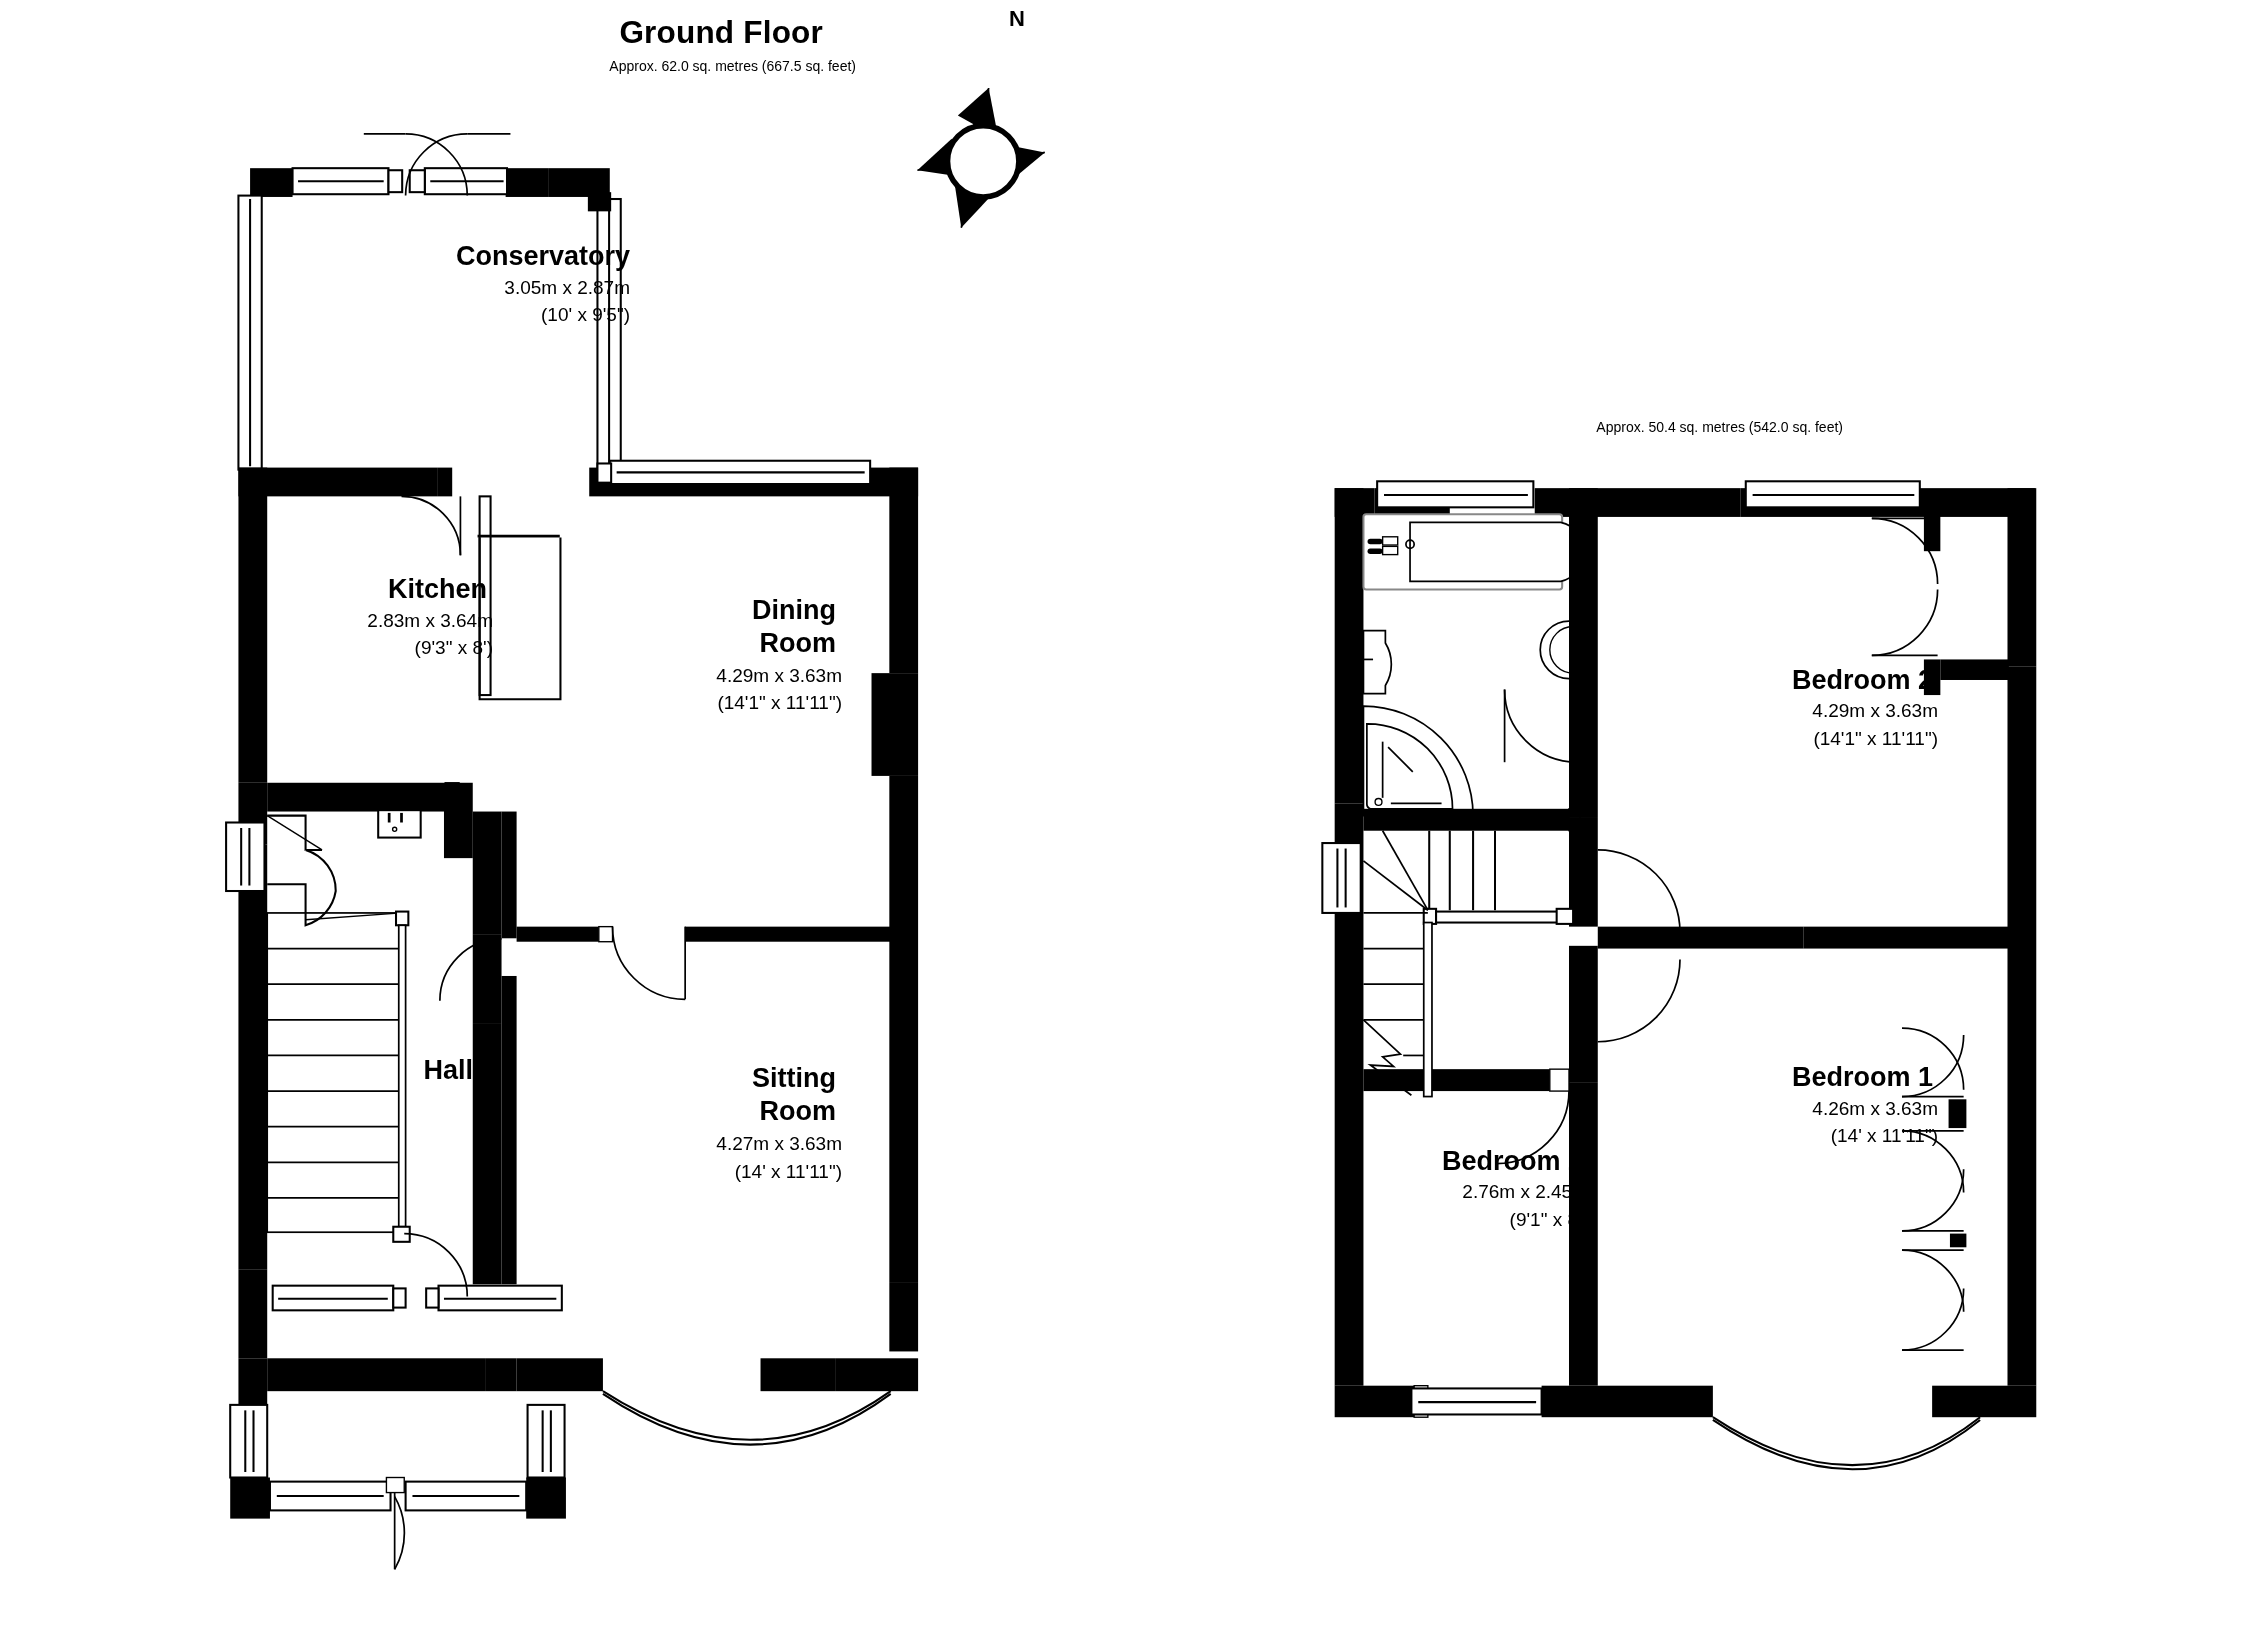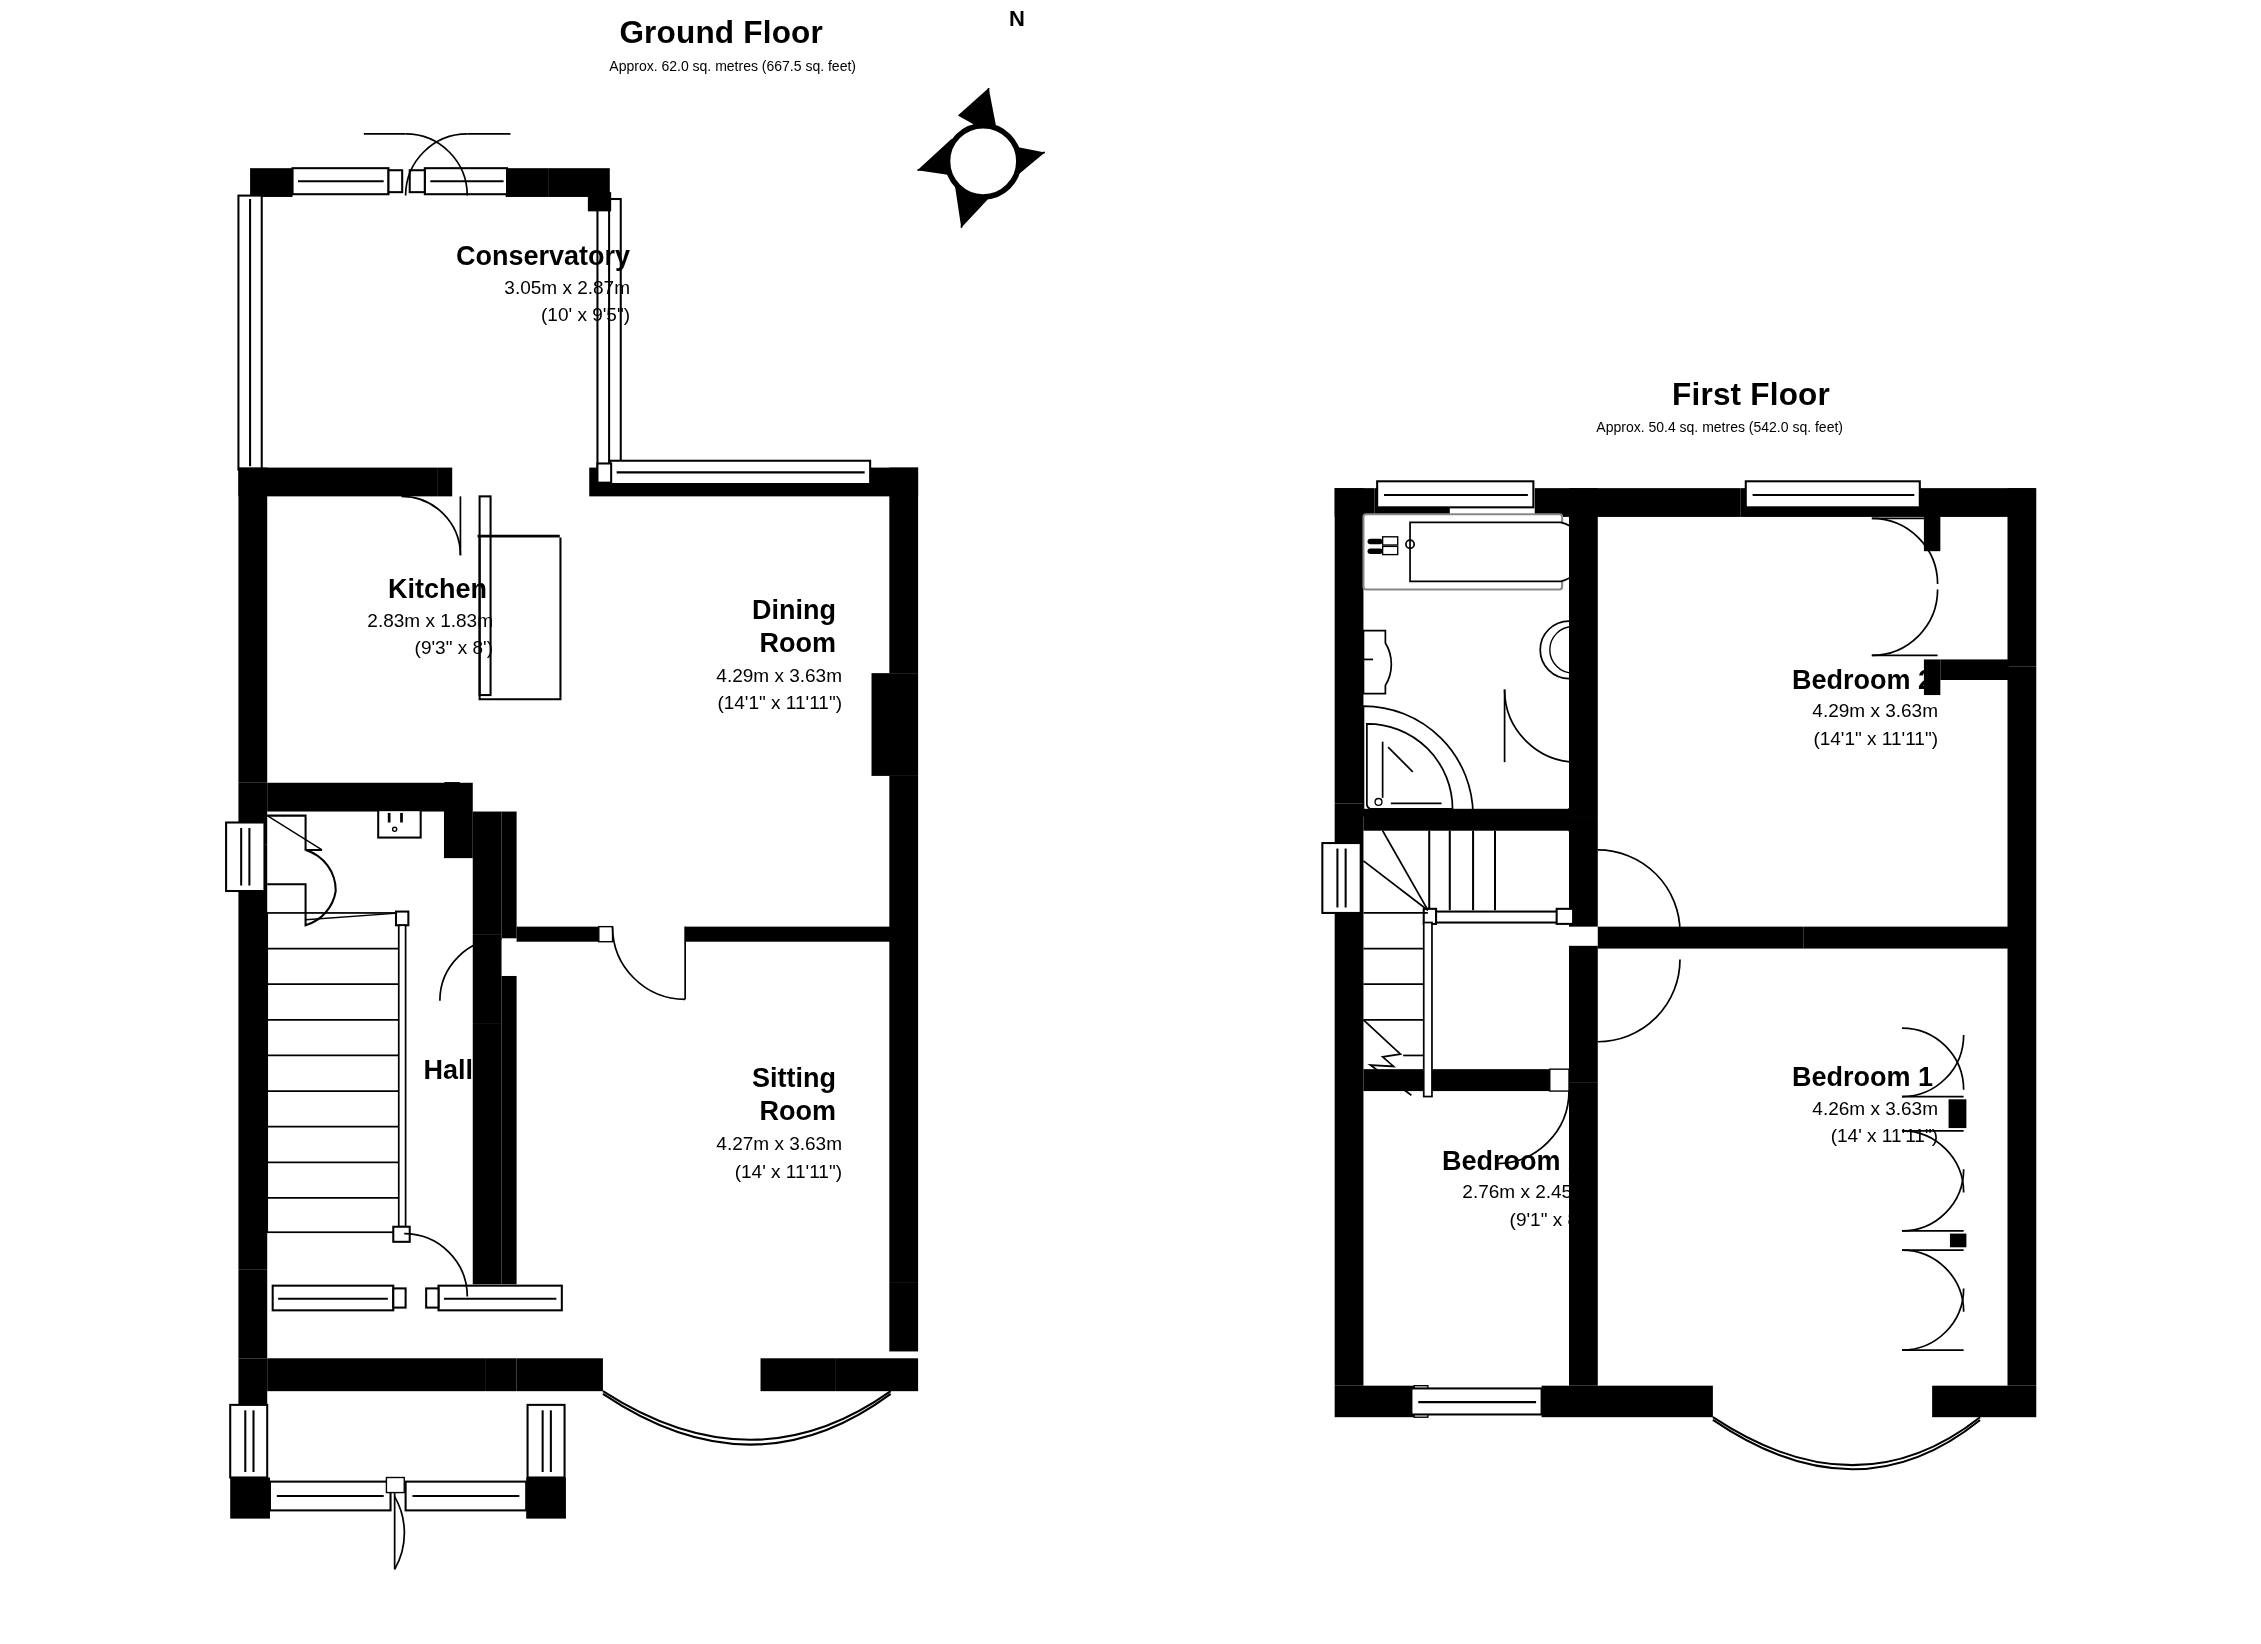--- a/index.html
+++ b/index.html
@@ -479,36 +479,35 @@
   <div class="txt floor-title" style="left:432px; top:13.7px; width:391px;">Ground Floor</div>
   <div class="txt floor-sub" style="left:397px; top:58px; width:459px;">Approx. 62.0 sq. metres (667.5 sq. feet)</div>
 
   <div class="txt compass-n" style="left:984px; top:5.5px; width:41px;">N</div>
 
   <div class="txt room-name" style="left:226px; top:241px; width:404px;">Conservatory</div>
   <div class="txt room-dim" style="left:226px; top:277px; width:404px;">3.05m x 2.87m</div>
   <div class="txt room-dim" style="left:226px; top:304px; width:404px;">(10' x 9'5")</div>
 
   <div class="txt room-name" style="left:281px; top:574px; width:206px;">Kitchen</div>
-  <div class="txt room-dim" style="left:274px; top:610px; width:219px;">2.83m x 1.83m</div>
+  <div class="txt room-dim" style="left:274px; top:610px; width:219px;">2.83m x 3.64m</div>
   <div class="txt room-dim" style="left:274px; top:637px; width:219px;">(9'3" x 8')</div>
 
   <div class="txt room-name" style="left:603px; top:595px; width:233px;">Dining</div>
   <div class="txt room-name" style="left:603px; top:628px; width:233px;">Room</div>
   <div class="txt room-dim" style="left:598px; top:665px; width:244px;">4.29m x 3.63m</div>
   <div class="txt room-dim" style="left:598px; top:692px; width:244px;">(14'1" x 11'11")</div>
 
   <div class="txt room-name" style="left:336px; top:1055px; width:137px;">Hall</div>
 
   <div class="txt room-name" style="left:603px; top:1063px; width:233px;">Sitting</div>
   <div class="txt room-name" style="left:603px; top:1096px; width:233px;">Room</div>
   <div class="txt room-dim" style="left:598px; top:1133px; width:244px;">4.27m x 3.63m</div>
   <div class="txt room-dim" style="left:598px; top:1161px; width:244px;">(14' x 11'11")</div>
 
-  <div class="txt floor-title" style="left:1391px; top:376px; width:439px;">First Floor</div>
   <div class="txt floor-sub" style="left:1377px; top:419px; width:466px;">Approx. 50.4 sq. metres (542.0 sq. feet)</div>
 
   <div class="txt room-name" style="left:1686px; top:665px; width:247px;">Bedroom 2</div>
   <div class="txt room-dim" style="left:1680px; top:700px; width:258px;">4.29m x 3.63m</div>
   <div class="txt room-dim" style="left:1680px; top:728px; width:258px;">(14'1" x 11'11")</div>
 
   <div class="txt room-name" style="left:1686px; top:1062px; width:247px;">Bedroom 1</div>
   <div class="txt room-dim" style="left:1680px; top:1098px; width:258px;">4.26m x 3.63m</div>
   <div class="txt room-dim" style="left:1680px; top:1125px; width:258px;">(14' x 11'11")</div>
 

